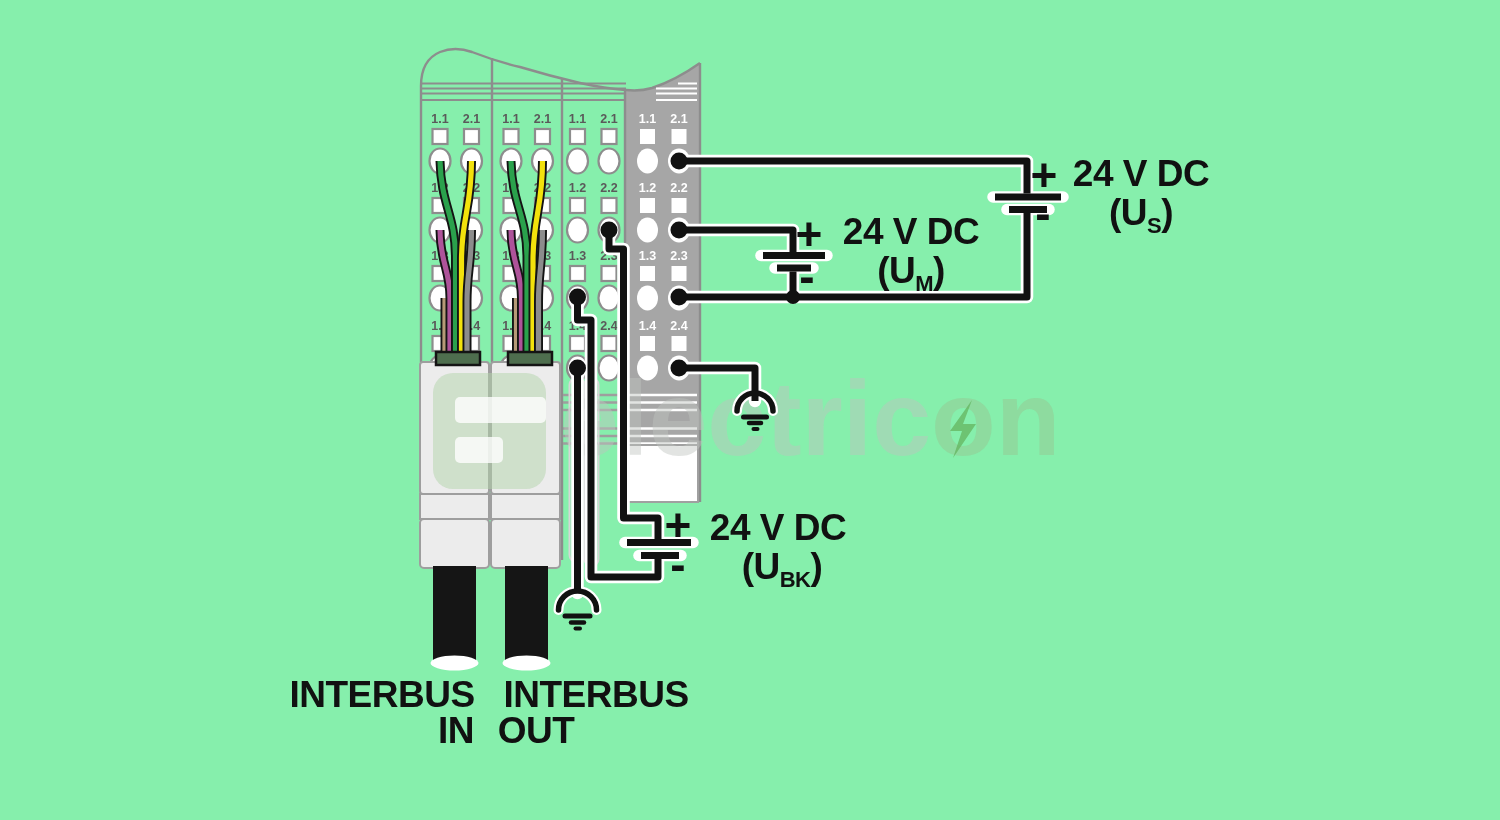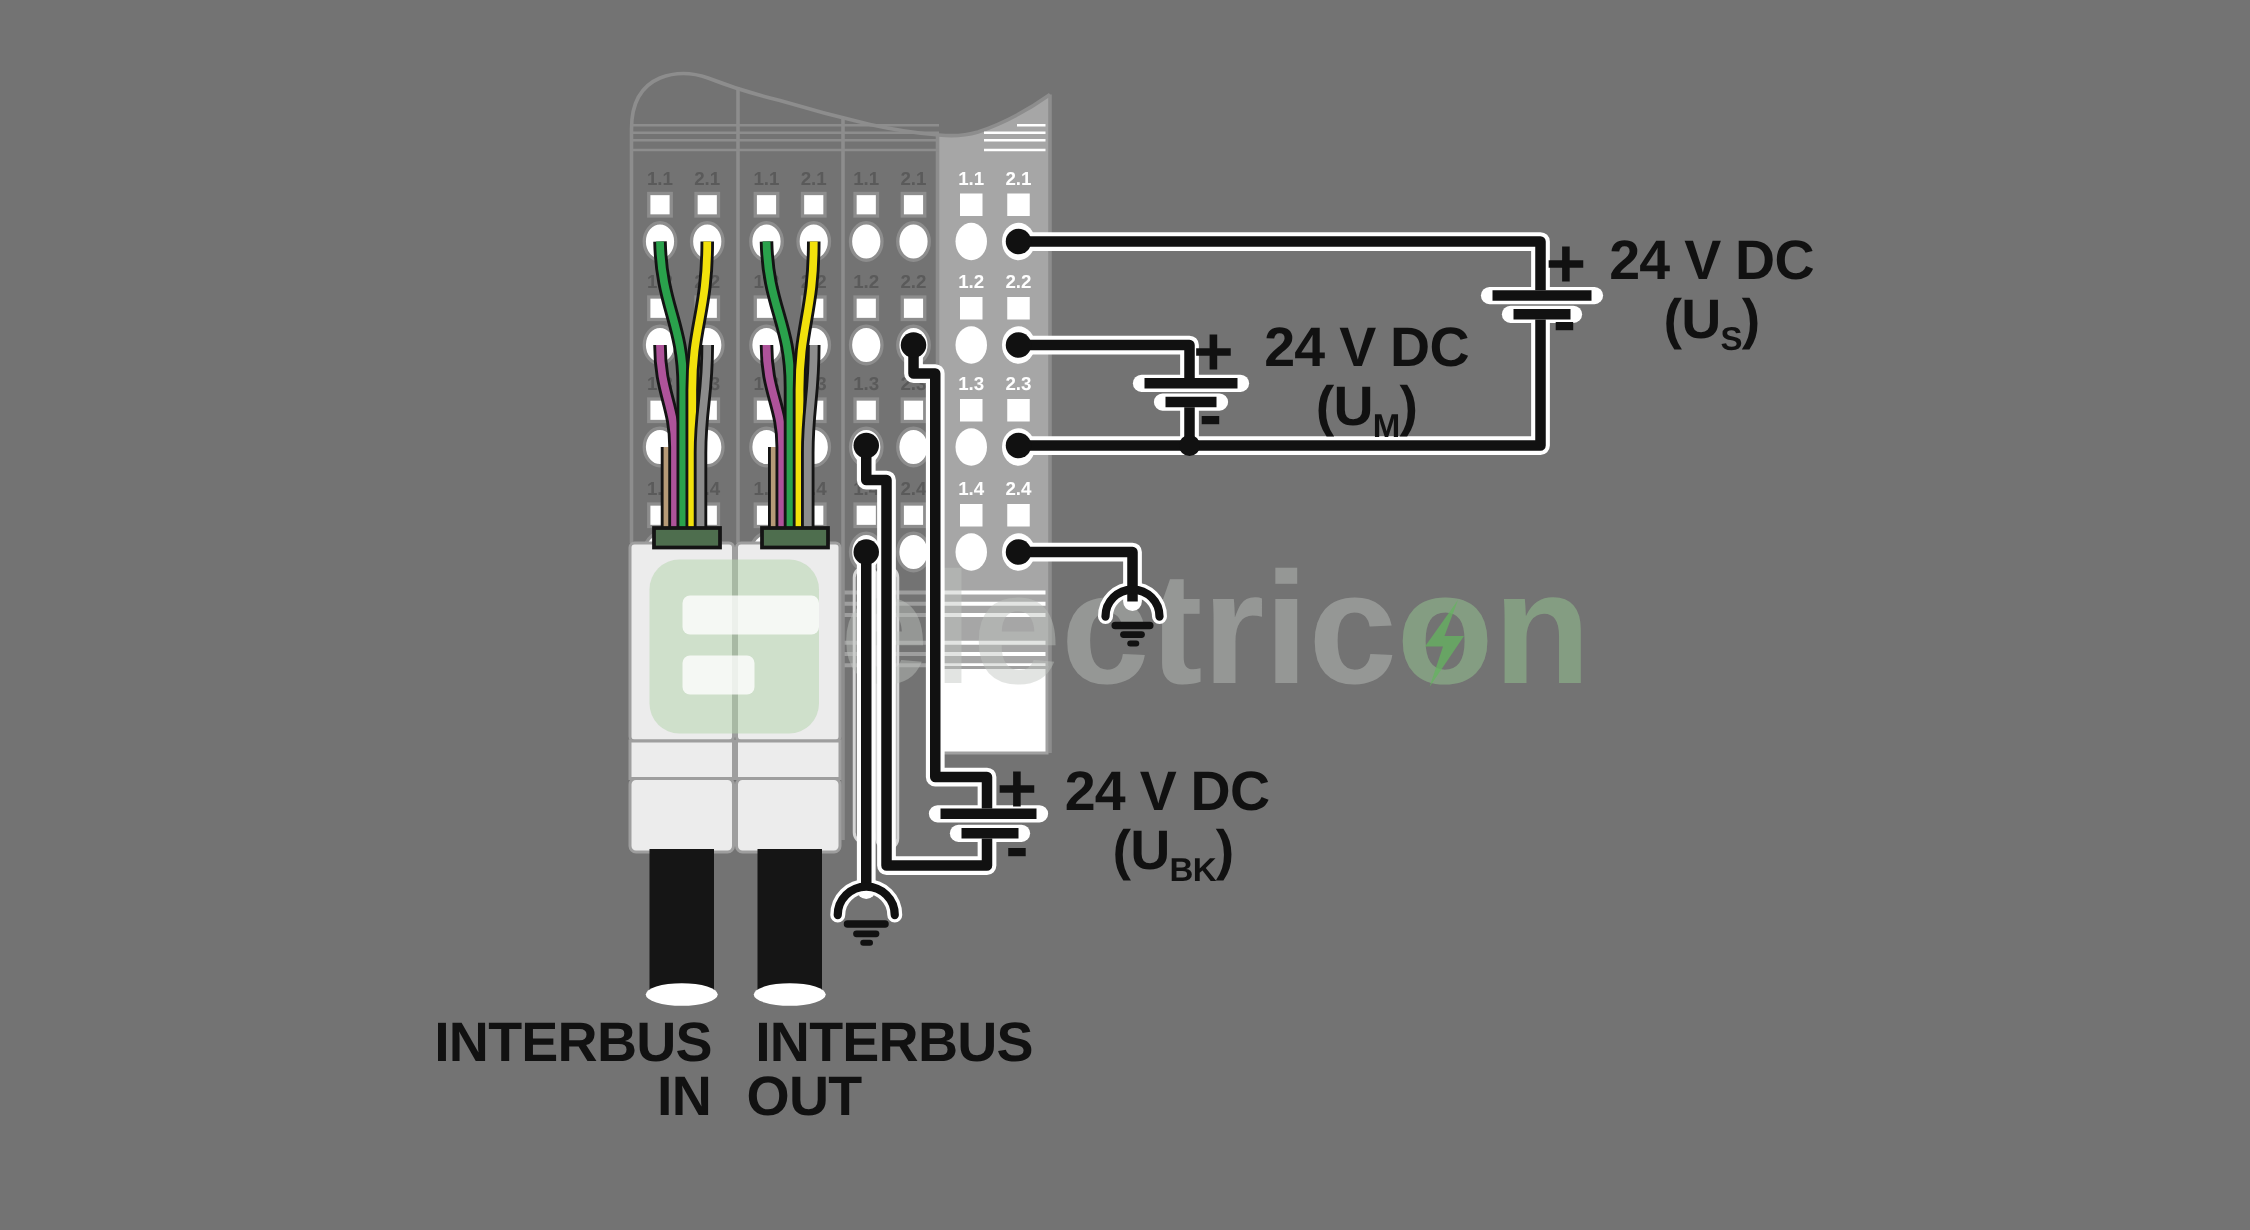--- a/index.html
+++ b/index.html
@@ -1,16 +1,16 @@
 <!DOCTYPE html>
 <html><head>
 <meta charset="utf-8">
 <style>
   html,body{margin:0;padding:0;background:#fff;}
-  #page{position:relative;width:1500px;height:820px;background:#737373;overflow:hidden;
+  #page{position:relative;width:1500px;height:820px;background:#86efac;overflow:hidden;
         font-family:"Liberation Sans",sans-serif;}
   svg{display:block;}
   .outl{stroke:#8d8d8d;stroke-width:2.4;fill:none;}
   .thin{stroke:#8d8d8d;stroke-width:1.8;fill:none;}
   .thinw{stroke:#ffffff;stroke-width:1.8;fill:none;}
   .slot{stroke:#d6d6d6;stroke-width:2;fill:none;}
   .sq{fill:#ffffff;stroke:#8d8d8d;stroke-width:2.2;}
   .sq4{fill:#ffffff;stroke:none;}
   .el{fill:#ffffff;stroke:#8d8d8d;stroke-width:2.2;}
   .el4{fill:#ffffff;stroke:none;}

